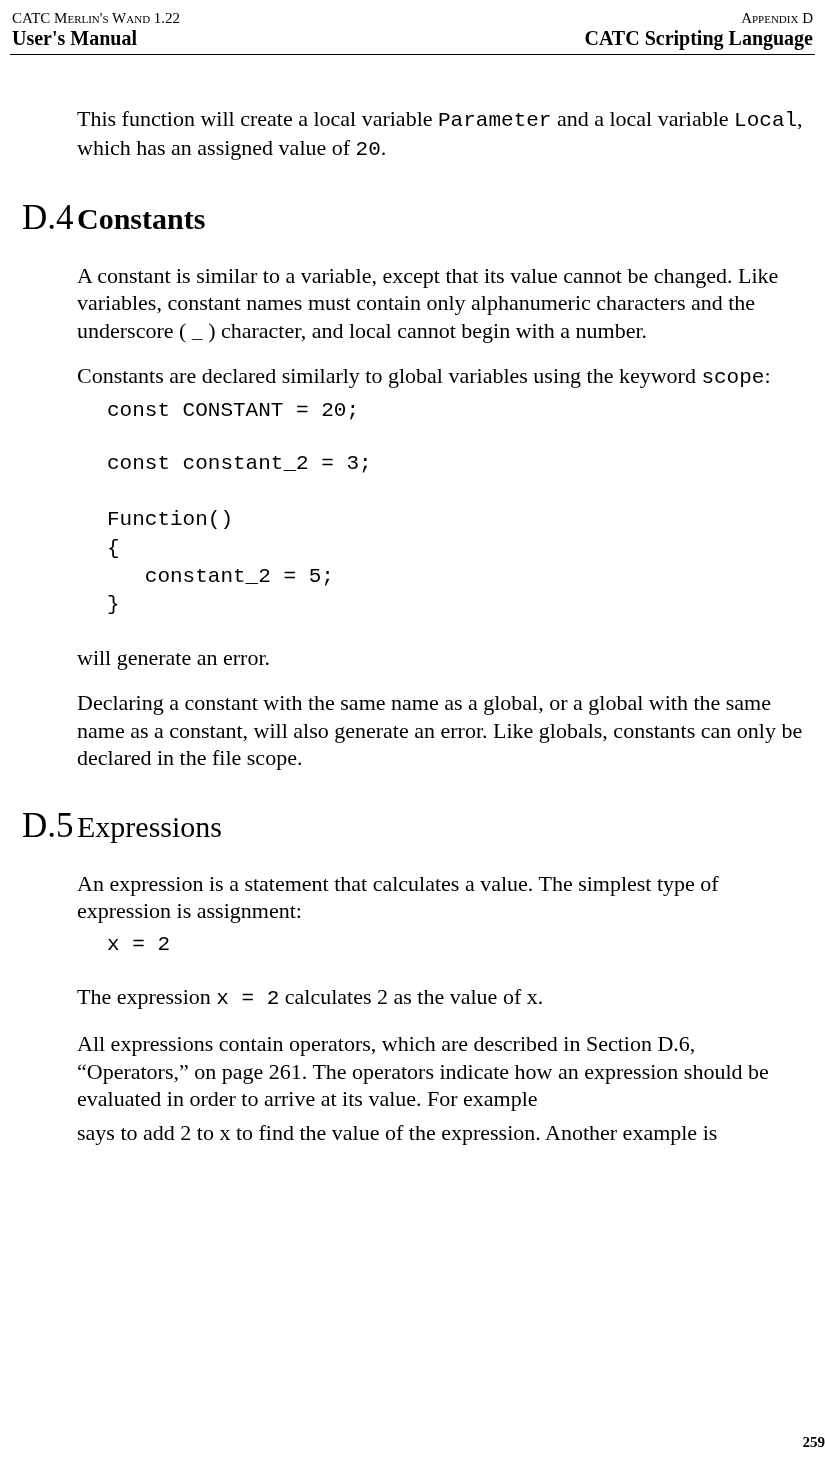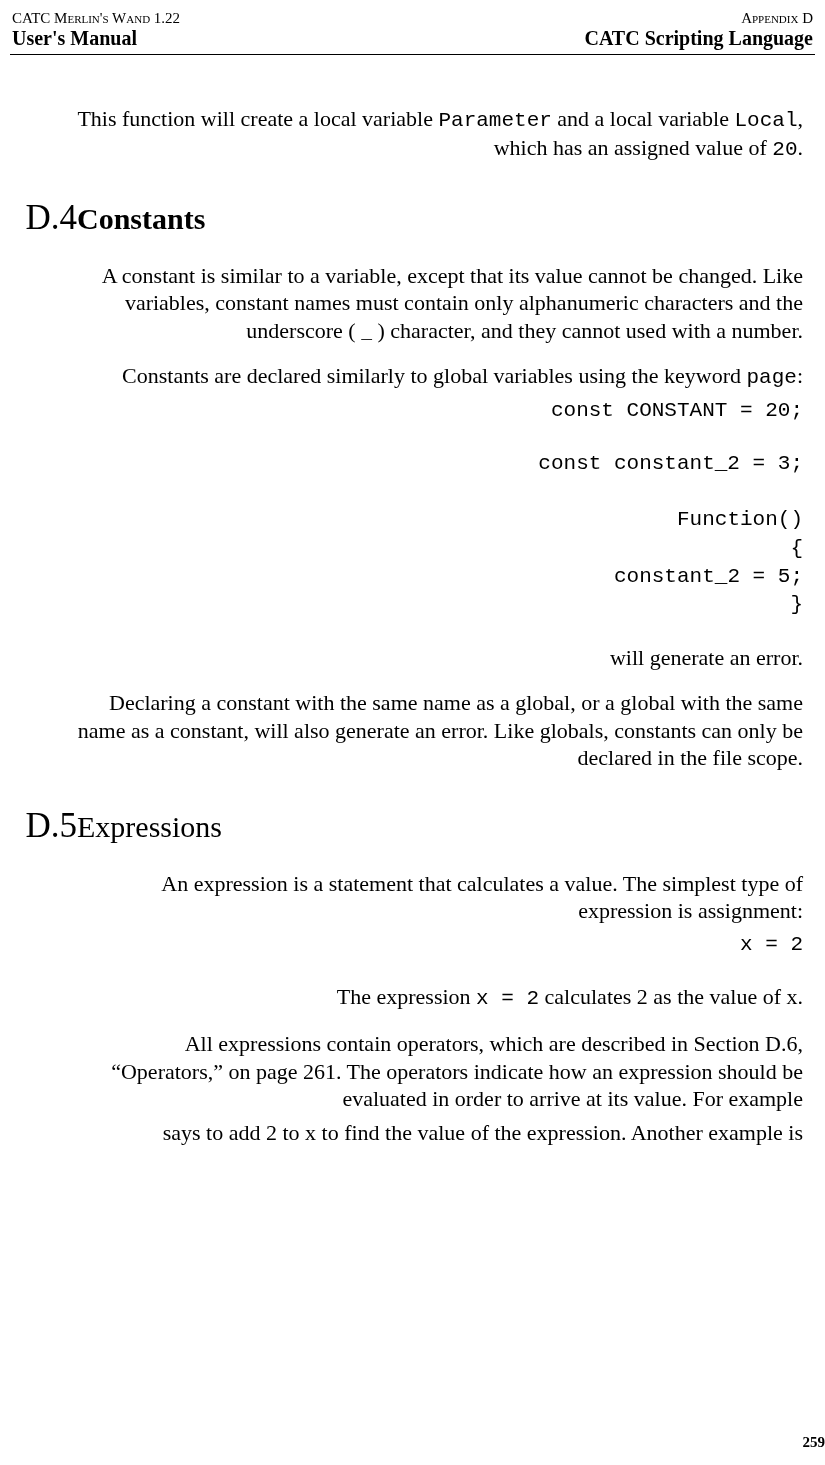--- a/index.html
+++ b/index.html
@@ -31,21 +31,20 @@
       display: flex;
       justify-content: space-between;
       font-size: 20px;
       font-weight: bold;
       padding: 0 2px 4px 2px;
       border-bottom: 1.5px solid #000;
       text-align: right;
     }
     .content {
       padding: 50px 12px 0 12px;
-      text-align: right;
     }
     .para {
       font-size: 22px;
       line-height: 1.25;
       margin-left: 55px;
       margin-bottom: 18px;
     }
     .section-heading {
       display: flex;
       align-items: baseline;
@@ -109,25 +108,25 @@
     <p class="para">
       <span>This function will create a local variable </span><span class="code-inline">Parameter</span><span> and a local variable </span><span class="code-inline">Local</span><span>, which has an assigned value of </span><span class="code-inline">20</span><span>.</span>
     </p>
 
     <div class="section-heading">
       <span class="section-number">D.4</span>
       <span class="section-title">Constants</span>
     </div>
 
     <p class="para">
-      <span>A constant is similar to a variable, except that its value cannot be changed. Like variables, constant names must contain only alphanumeric characters and the underscore ( </span><span class="underscore">_</span><span> ) character, and they cannot used with a number.</span>
+      <span>A constant is similar to a variable, except that its value cannot be changed. Like variables, constant names must contain only alphanumeric characters and the underscore ( </span><span class="underscore">_</span><span> ) character, and local cannot begin with a number.</span>
     </p>
 
     <p class="para" style="margin-bottom:6px;">
-      <span>Constants are declared similarly to global variables using the keyword </span><span class="code-inline">page</span><span>:</span>
+      <span>Constants are declared similarly to global variables using the keyword </span><span class="code-inline">scope</span><span>:</span>
     </p>
 
     <div class="code-block">const CONSTANT = 20;</div>
 
 
     <div class="code-block">const constant_2 = 3;
 
 Function()
 {
    constant_2 = 5;

